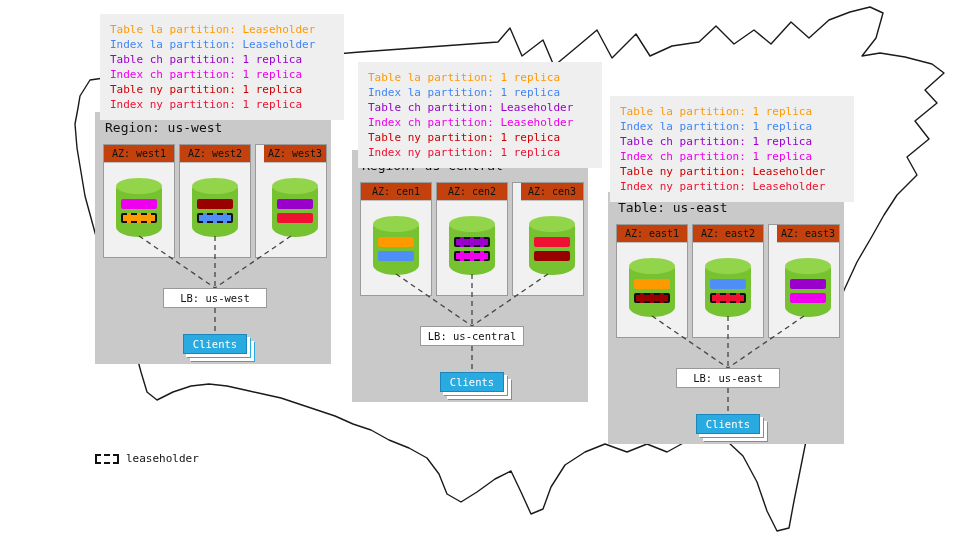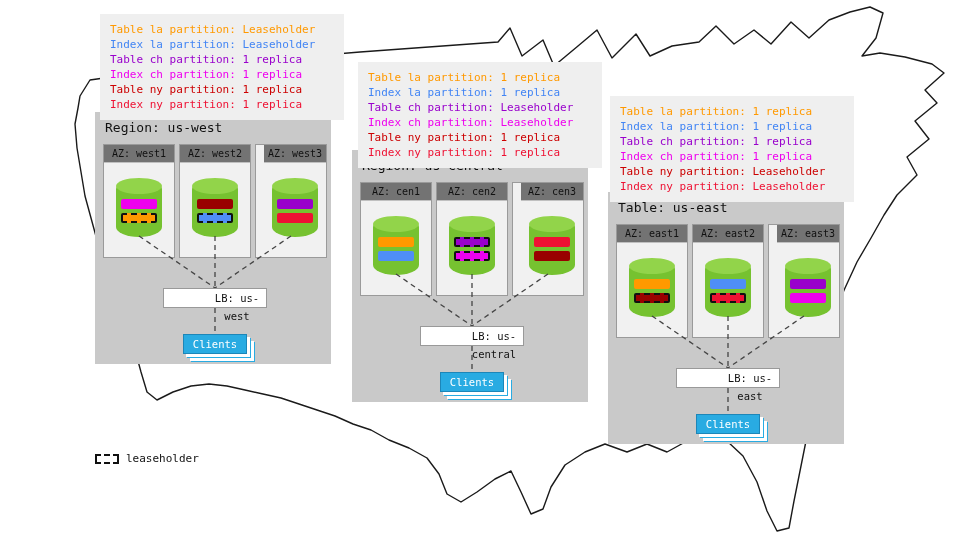--- a/index.html
+++ b/index.html
@@ -19,35 +19,35 @@
   .region-west{left:95px;top:112px;}
   .region-central{left:352px;top:150px;}
   .region-east{left:608px;top:192px;}
   .region-title{position:absolute;top:8px;left:10px;font-size:13px;color:#111;}
 
   .connectors{position:absolute;left:0;top:0;z-index:3;pointer-events:none;}
 
   .az{position:absolute;top:32px;width:72px;height:114px;background:#f1f1f1;
       border:1px solid #9a9a9a;box-sizing:border-box;z-index:1;}
   .az1{left:8px;} .az2{left:84px;} .az3{left:160px;padding-left:8px;}
-  .az-label{height:17px;line-height:17px;text-align:center;font-size:10px;background:#737373;
+  .az-label{height:17px;line-height:17px;text-align:center;font-size:10px;background:#c2410c;
             border-bottom:1px solid #c0c0c0;}
 
   .cylinder{position:relative;width:46px;height:58px;margin:16px auto 0;background:#76c230;
             border-radius:23px/10px;}
   .cylinder::before{content:"";position:absolute;left:0;top:-1px;width:46px;height:16px;
                     background:#92d44a;border-radius:50%;}
   .bar{position:absolute;left:5px;width:36px;height:10px;border-radius:2px;
        box-sizing:border-box;z-index:2;}
   .bar-top{top:20px;} .bar-bottom{top:34px;}
   .bar.lh{border:2px dashed #101010;}
 
   .lb{position:absolute;top:176px;left:68px;width:104px;height:20px;line-height:18px;
       background:#fff;border:1px solid #999;text-align:center;font-size:10.5px;
-      box-sizing:border-box;z-index:4;padding-left:44px;}
+      box-sizing:border-box;z-index:4;}
   .clients{position:absolute;top:222px;left:88px;width:64px;height:20px;line-height:18px;
       background:#29abe2;border:1px solid #1d86b8;color:#fff;text-align:center;font-size:10.5px;
       box-sizing:border-box;z-index:4;
       box-shadow:3px 3px 0 #ffffff,4px 4px 0 #29abe2,7px 7px 0 #ffffff,8px 8px 0 #29abe2;}
 
   
   .lh-key{position:absolute;left:95px;top:452px;z-index:3;display:flex;align-items:center;
           font-size:11px;gap:7px;}
   .lh-swatch{display:inline-block;width:24px;height:10px;background:#fff;
              border:2px dashed #101010;box-sizing:border-box;}

